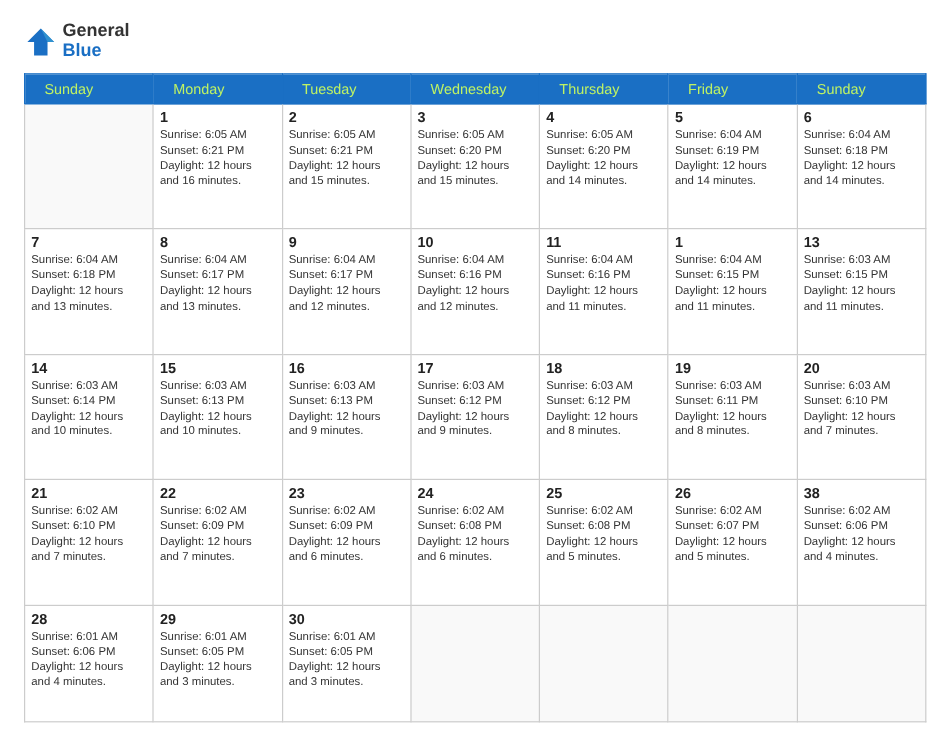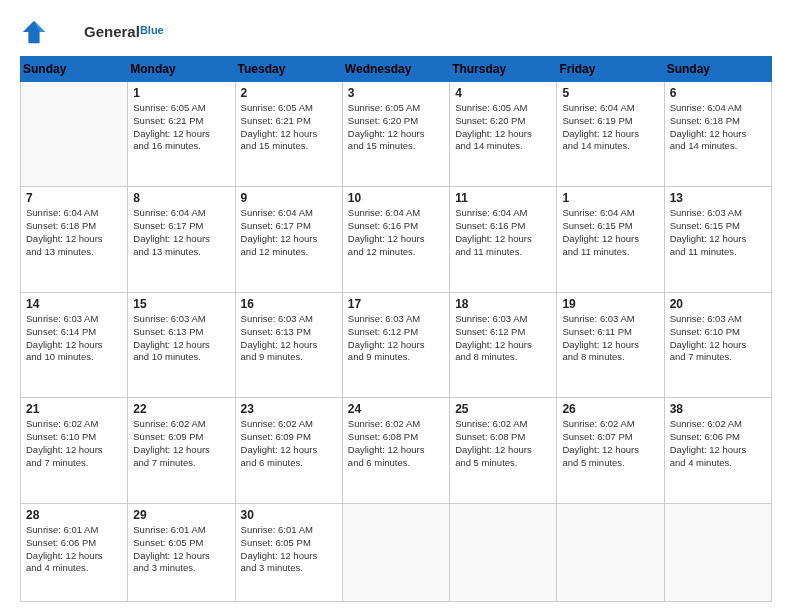--- a/index.html
+++ b/index.html
@@ -23,31 +23,30 @@
       align-items: flex-start;
       margin-bottom: 10px;
     }
     .logo {
       display: flex;
       align-items: center;
       gap: 4px;
     }
     .logo-text {
       display: flex;
-      flex-direction: row;
+      flex-direction: column;
       line-height: 1.1;
-      margin-left: 32px;
     }
     .logo-general {
       font-size: 15px;
       font-weight: bold;
       color: #333;
     }
     .logo-blue {
-      font-size: 11px;
+      font-size: 15px;
       font-weight: bold;
       color: #1a6fc4;
     }
     .logo-icon {
       width: 28px;
       height: 28px;
     }
     .title-block {
       text-align: right;
     }
@@ -61,24 +60,24 @@
       font-size: 15px;
       color: #555;
     }
     .calendar {
       width: 100%;
       border-collapse: collapse;
       flex: 1;
     }
     .calendar th {
       background: #1a6fc4;
-      color: #000000;
+      color: #bef264;
       font-size: 12px;
-      font-weight: bold;
-      padding: 5px 2px;
+      font-weight: normal;
+      padding: 5px 16px;
       text-align: left;
       border: 1px solid #1a6fc4;
     }
     .calendar td {
       border: 1px solid #ccc;
       vertical-align: top;
       padding: 4px 5px;
       width: calc(100% / 7);
       height: 82px;
     }

